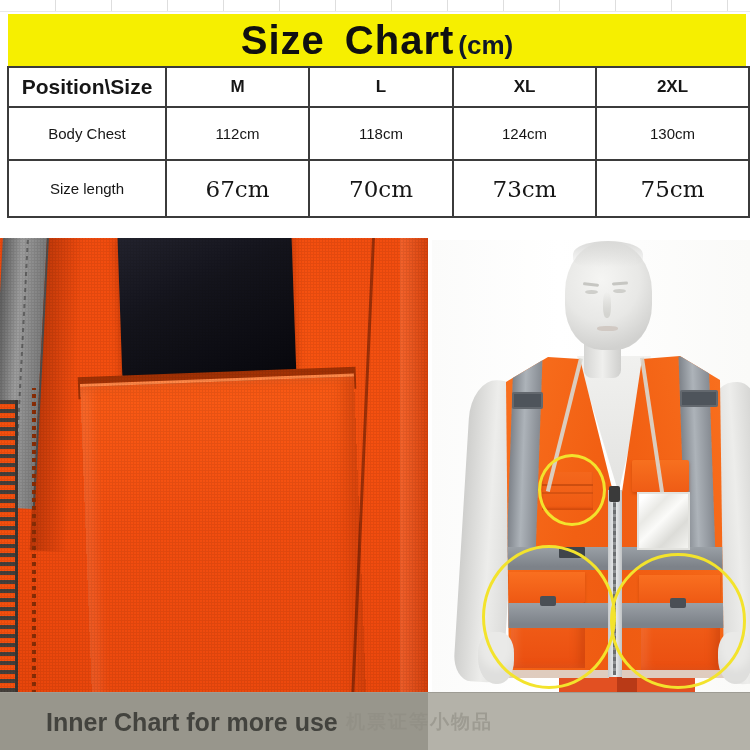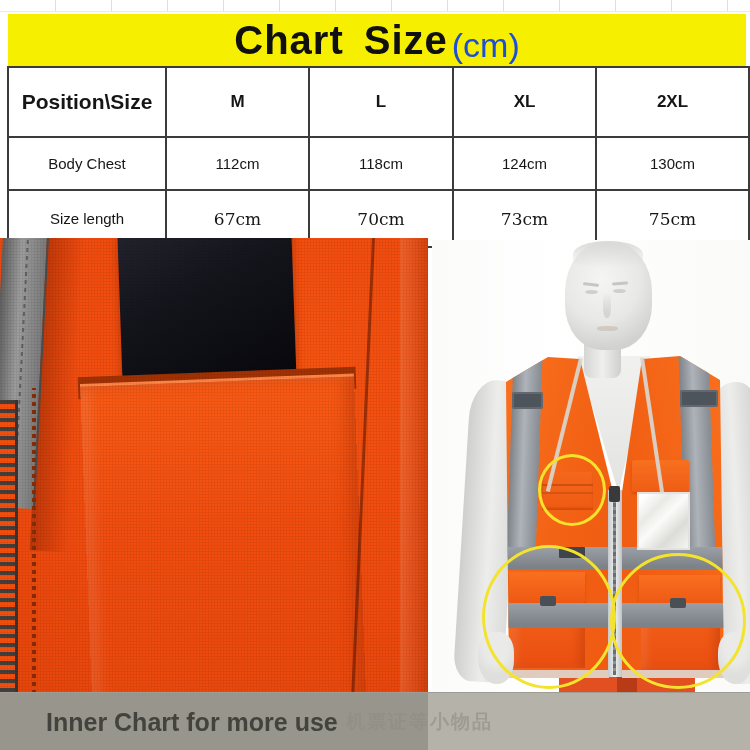--- a/index.html
+++ b/index.html
@@ -8,31 +8,31 @@
 
   
   .grid-hints{position:absolute;left:0;top:0;width:750px;height:11px;
     background:repeating-linear-gradient(90deg,transparent 0 55px,#d4d4d4 55px 56px);
     border-bottom:1px solid #e2e2e2;opacity:.75;}
 
   
   .chart-title{position:absolute;left:8px;top:14px;width:738px;height:52px;background:#f6ef00;
     display:flex;align-items:center;justify-content:center;gap:20px;}
   .chart-title .w{font-size:40px;font-weight:bold;color:#101010;letter-spacing:1px;}
-  .chart-title .unit{font-size:34px;font-weight:normal;color:#1d4ed8;margin-left:-16px;align-self:center;padding-top:10px;}
+  .chart-title .unit{font-size:26px;font-weight:bold;color:#0f172a;margin-left:-16px;align-self:center;padding-top:10px;}
 
   table.sizes{position:absolute;left:7px;top:66px;width:741px;border-collapse:collapse;table-layout:fixed;}
   table.sizes td,table.sizes th{border:2px solid #3b3b3b;text-align:center;vertical-align:middle;
     color:#161616;background:#fff;padding:0;}
-  tr.hdr{height:70px;} tr.r1{height:53px;} tr.r2{height:57px;}
+  tr.hdr{height:40px;} tr.r1{height:53px;} tr.r2{height:57px;}
   th.corner{font-size:21px;font-weight:bold;}
   th.size{font-size:17px;font-weight:bold;}
   td.rowlabel{font-size:15px;}
   tr.r1 td.val{font-size:15px;}
-  tr.r2 td.val{font-size:17px;font-family:"DejaVu Serif",serif;}
+  tr.r2 td.val{font-size:23px;font-family:"DejaVu Serif",serif;}
 
   
   .photo-left{position:absolute;left:0;top:238px;width:428px;height:512px;overflow:hidden;
     background:radial-gradient(120% 90% at 62% 28%,#f95511 0%,#f04a0e 55%,#e44309 100%);}
   .photo-left::after{content:"";position:absolute;inset:0;
     background-image:radial-gradient(rgba(0,0,0,.07) 1px,transparent 1.2px);background-size:3px 3px;}
   .pl-fold{position:absolute;left:38px;top:-6px;width:58px;height:320px;transform:rotate(3deg);
     background:linear-gradient(90deg,rgba(110,25,0,.38),rgba(110,25,0,0) 65%);}
   .pl-placket{position:absolute;left:-4px;top:-6px;width:44px;height:276px;transform:rotate(3deg);
     background:linear-gradient(90deg,#5f5f5f 0%,#9d9d9d 45%,#7b7b7b 100%);
@@ -158,22 +158,22 @@
     color:#8f8d83;opacity:.6;letter-spacing:2px;white-space:nowrap;}
 </style>
 </head>
 <body>
 
 <div class="canvas">
 
   <div class="grid-hints"></div>
 
   <div class="chart-title">
+    <span class="w">Size</span>
     <span class="w">Chart</span>
-    <span class="w">Size</span>
     <span class="unit">(cm)</span>
   </div>
 
   <table class="sizes">
     <colgroup>
         <col style="width:158px">
         <col style="width:143px">
         <col style="width:144px">
         <col style="width:143px">
         <col style="width:153px">

